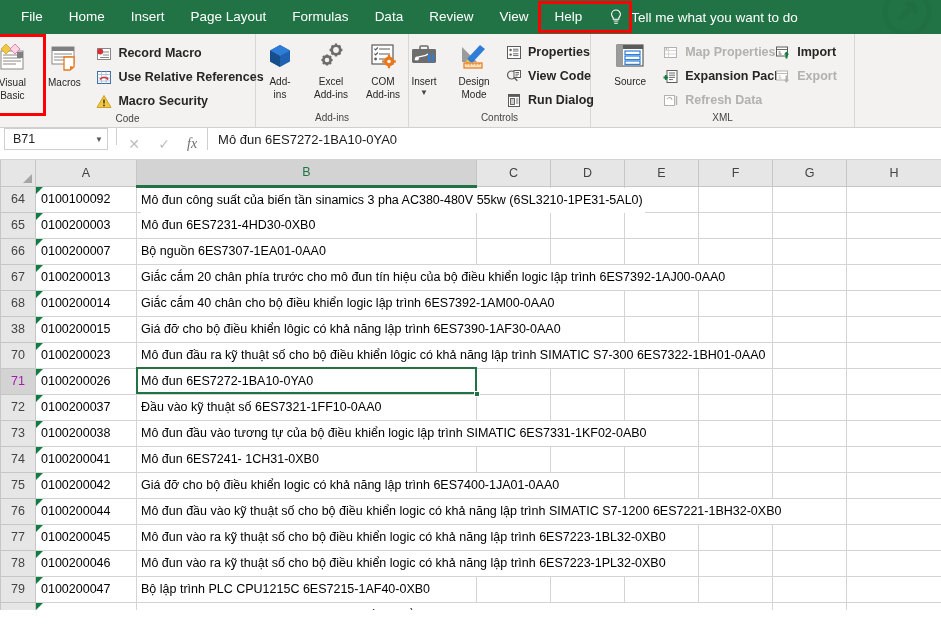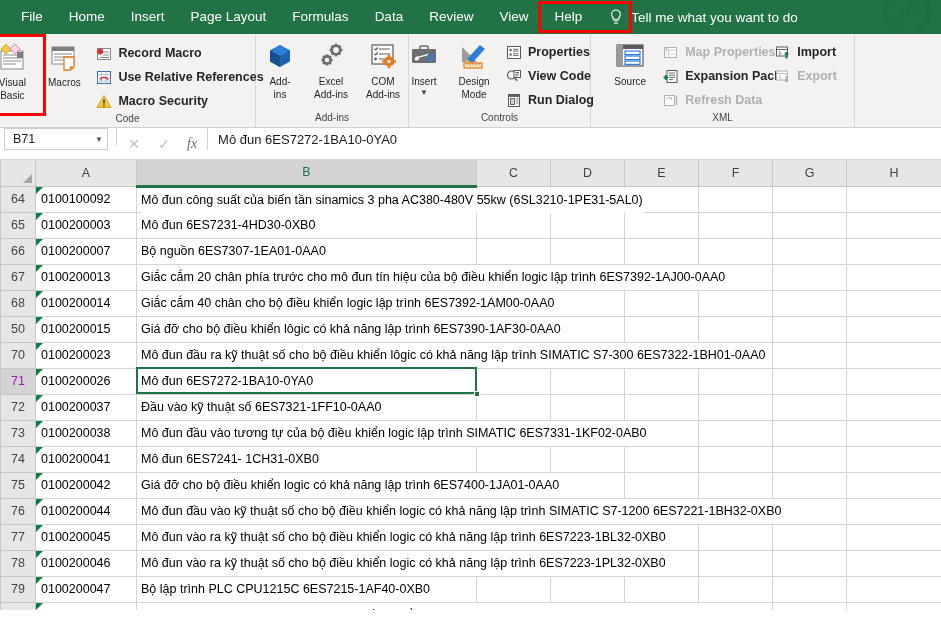--- a/index.html
+++ b/index.html
@@ -653,21 +653,21 @@
             <span class="spill-text">Giắc cắm 40 chân cho bộ điều khiển logic lập trình 6ES7392-1AM00-0AA0</span>
           </td>
           <td class="cell"></td>
           <td class="cell"></td>
           <td class="cell"></td>
           <td class="cell"></td>
           <td class="cell"></td>
           <td class="cell"></td>
         </tr>
         <tr>
-          <td class="rowhead">50</td>
+          <td class="rowhead">38</td>
           <td class="cell cola"><span class="err-tri"></span><span>0100200015</span></td>
           <td class="cell spill">
             <span class="spill-text">Giá đỡ cho bộ điều khiển lôgic có khả năng lập trình 6ES7390-1AF30-0AA0</span>
           </td>
           <td class="cell"></td>
           <td class="cell"></td>
           <td class="cell"></td>
           <td class="cell"></td>
           <td class="cell"></td>
           <td class="cell"></td>

